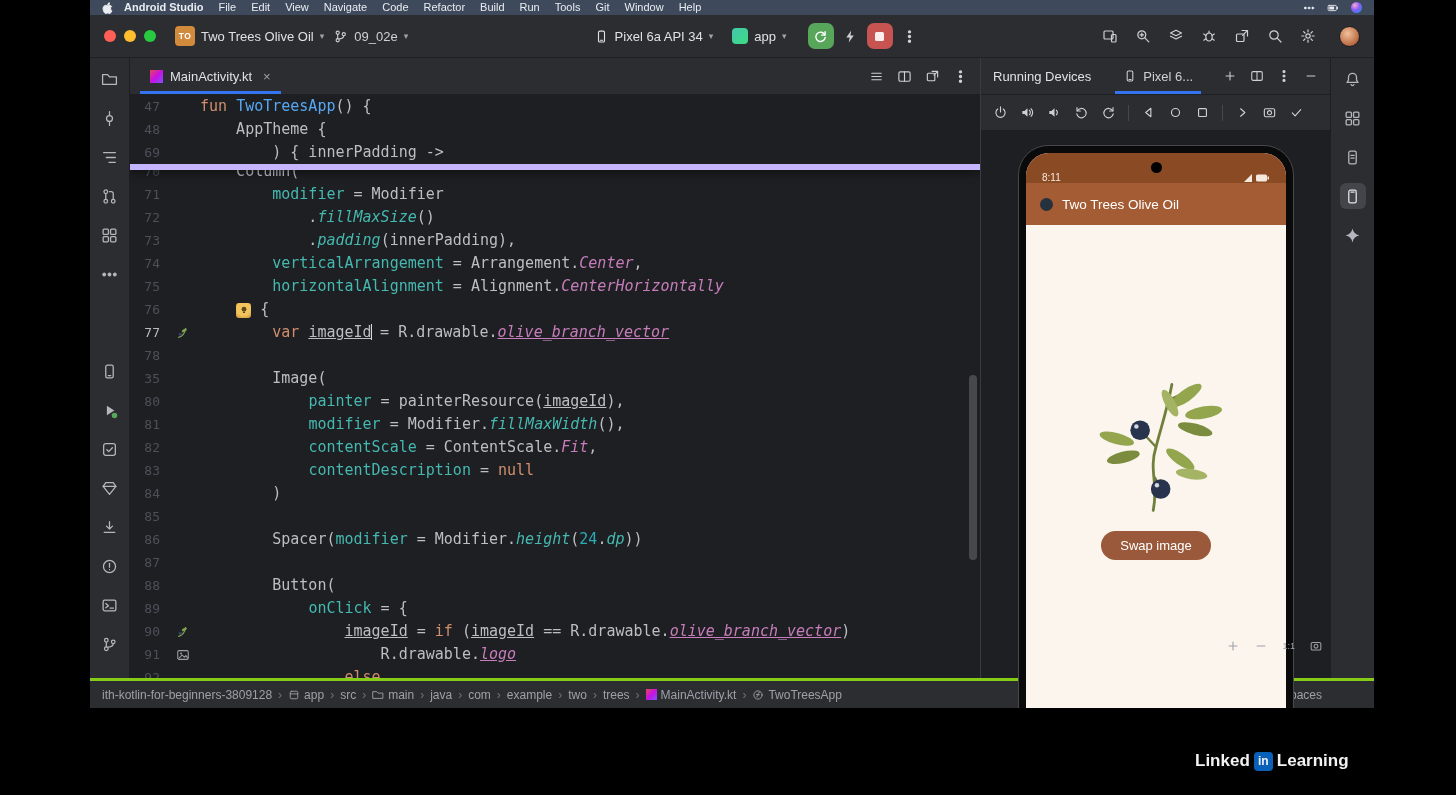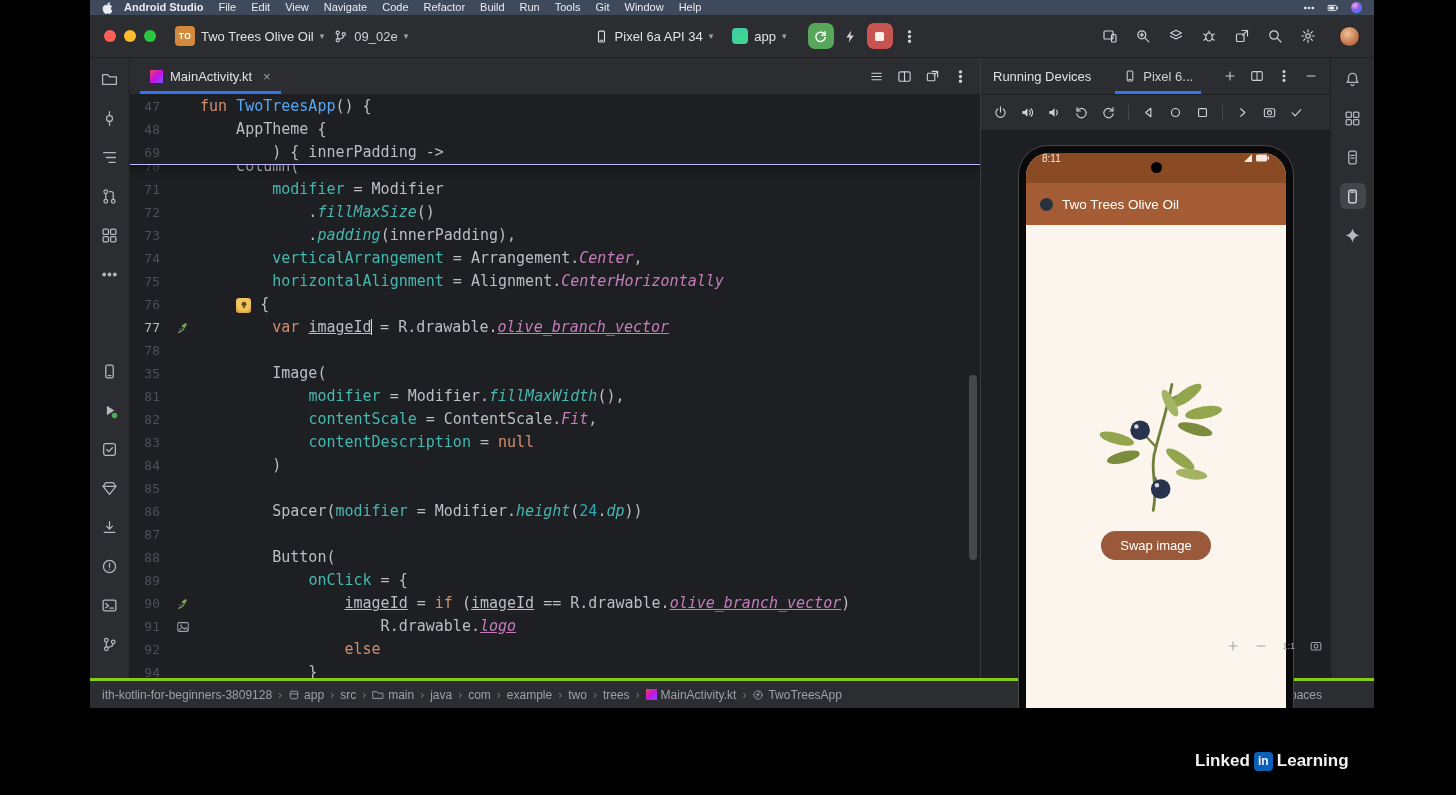--- a/index.html
+++ b/index.html
@@ -62,21 +62,21 @@
   .tab-close{color:#9DA0A8;font-size:13px;margin-left:4px}
   .tabbar-right{margin-left:auto;display:flex;gap:13px;align-items:center;padding-right:12px;color:#CED0D6}
 
   .code-area{flex:1;position:relative;overflow:hidden;background:#1E1F22;
     font-family:"DejaVu Sans Mono","Liberation Mono",monospace;font-size:15px;line-height:23px}
   .crow{display:flex;height:23px;white-space:pre}
   .lnum{width:42px;flex:none;text-align:right;padding-right:12px;color:#4B5059;font-size:13px;line-height:23px}
   .lnum.cur{color:#B7BBC2}
   .gico{width:22px;flex:none;display:flex;align-items:center;justify-content:center}
   .ctext{flex:1;color:#BCBEC4;padding-left:6px}
-  .sticky{position:relative;z-index:2;background:#1E1F22;border-bottom:1px solid #c4b5fd;
+  .sticky{position:relative;z-index:2;background:#1E1F22;border-bottom:6px solid #c4b5fd;
     box-shadow:0 4px 8px rgba(0,0,0,.38)}
   .partial{height:13px;overflow:hidden}
   .partial .crow{margin-top:-10px}
   .tk-k{color:var(--keyword)} .tk-f{color:var(--function-decl)}
   .tk-n{color:var(--named-arg)} .tk-e{color:var(--named-arg);font-style:italic}
   .tk-p{color:var(--property-ref);font-style:italic}
   .tk-r{color:var(--property-ref);font-style:italic;text-decoration:underline}
   .tk-v{text-decoration:underline} .tk-m{color:var(--number-lit)}
   .tk-caret{display:inline-block;width:1.5px;height:16px;background:#D6D8DC;vertical-align:-3px;margin:0 -1px}
   .bulb-icon{display:inline-flex;width:15px;height:15px;border-radius:3px;vertical-align:-2px;
@@ -96,21 +96,21 @@
   .rp-toolbar{height:36px;background:#2B2D30;border-bottom:1px solid #1E1F22;display:flex;
     align-items:center;gap:12px;padding:0 12px;color:#CED0D6;flex:none}
   .vdiv{width:1px;height:16px;background:#45474C}
   .rp-body{flex:1;position:relative;background:#1E1F22}
 
   .phone{position:absolute;left:37px;top:14px;width:276px;height:605px;background:#0A0A0B;
     border:1px solid #46484C;border-radius:30px;padding:7px}
   .screen{width:100%;height:100%;border-radius:23px;overflow:hidden;display:flex;
     flex-direction:column;background:var(--phone-body)}
   .p-status{height:30px;background:var(--phone-statusbar);position:relative;display:flex;
-    align-items:flex-start;padding:0 16px;color:#F5E9DD;font-size:10px;flex:none}
+    align-items:flex-end;padding:0 16px;color:#F5E9DD;font-size:10px;flex:none}
   .p-hole{position:absolute;left:50%;top:9px;width:11px;height:11px;margin-left:-5px;
     border-radius:50%;background:#000}
   .p-sicons{margin-left:auto;display:flex;align-items:center}
   .p-appbar{height:42px;background:var(--phone-appbar);display:flex;align-items:center;gap:9px;
     padding:0 14px;color:#FFF;font-size:13.5px;flex:none}
   .olive-dot{width:13px;height:13px;border-radius:50%;background:#26313E;flex:none}
   .p-body{flex:1;position:relative;display:flex;flex-direction:column;align-items:center}
   .olive-art{margin-top:152px;width:160px;height:140px}
   .swap-btn{margin-top:14px;background:var(--phone-button);color:#FFF;font-size:13px;
     padding:7px 19px;border-radius:17px;border:none;font-family:"Liberation Sans",sans-serif}
@@ -531,20 +531,21 @@
                   </svg></span><span> {</span></span></div>
             <div class="crow"><span class="lnum cur">77</span><span class="gico"><span class="icon gutter" style="color: rgb(157, 160, 168);"><svg width="14" height="14" viewBox="0 0 16 16">
                     <g fill="none" stroke="currentColor" stroke-width="1.2" stroke-linecap="round" stroke-linejoin="round">
                       <path d="M3 13c4-1 7-4.5 8-10" fill="none" stroke="#7FA350" stroke-width="1.4"></path>
                       <ellipse cx="9.5" cy="5" rx="3.2" ry="1.6" fill="#7FA350" stroke="none" transform="rotate(-30 9.5 5)"></ellipse>
                       <circle cx="5" cy="9.5" r="1.9" fill="#35405C" stroke="none"></circle>
                     </g>
                   </svg></span></span><span class="ctext"><span>        </span><span class="tk-k">var </span><span class="tk-v">imageId</span><span class="tk-caret"></span><span> = R.drawable.</span><span class="tk-r">olive_branch_vector</span></span></div>
             <div class="crow"><span class="lnum">78</span><span class="gico"></span><span class="ctext"></span></div>
             <div class="crow"><span class="lnum">35</span><span class="gico"></span><span class="ctext"><span>        Image(</span></span></div>
+            <div class="crow"><span class="lnum">80</span><span class="gico"></span><span class="ctext"><span>            </span><span class="tk-n">painter</span><span> = painterResource(</span><span class="tk-v">imageId</span><span>),</span></span></div>
             <div class="crow"><span class="lnum">81</span><span class="gico"></span><span class="ctext"><span>            </span><span class="tk-n">modifier</span><span> = Modifier.</span><span class="tk-e">fillMaxWidth</span><span>(),</span></span></div>
             <div class="crow"><span class="lnum">82</span><span class="gico"></span><span class="ctext"><span>            </span><span class="tk-n">contentScale</span><span> = ContentScale.</span><span class="tk-p">Fit</span><span>,</span></span></div>
             <div class="crow"><span class="lnum">83</span><span class="gico"></span><span class="ctext"><span>            </span><span class="tk-n">contentDescription</span><span> = </span><span class="tk-k">null</span></span></div>
             <div class="crow"><span class="lnum">84</span><span class="gico"></span><span class="ctext"><span>        )</span></span></div>
             <div class="crow"><span class="lnum">85</span><span class="gico"></span><span class="ctext"></span></div>
             <div class="crow"><span class="lnum">86</span><span class="gico"></span><span class="ctext"><span>        Spacer(</span><span class="tk-n">modifier</span><span> = Modifier.</span><span class="tk-e">height</span><span>(</span><span class="tk-m">24</span><span>.</span><span class="tk-e">dp</span><span>))</span></span></div>
             <div class="crow"><span class="lnum">87</span><span class="gico"></span><span class="ctext"></span></div>
             <div class="crow"><span class="lnum">88</span><span class="gico"></span><span class="ctext"><span>        Button(</span></span></div>
             <div class="crow"><span class="lnum">89</span><span class="gico"></span><span class="ctext"><span>            </span><span class="tk-n">onClick</span><span> = {</span></span></div>
             <div class="crow"><span class="lnum">90</span><span class="gico"><span class="icon gutter" style="color: rgb(157, 160, 168);"><svg width="14" height="14" viewBox="0 0 16 16">

